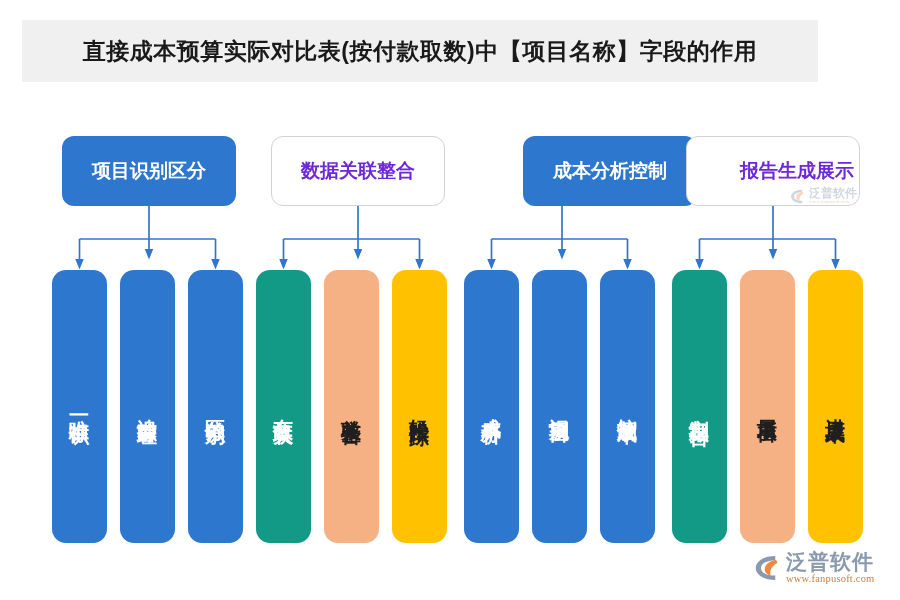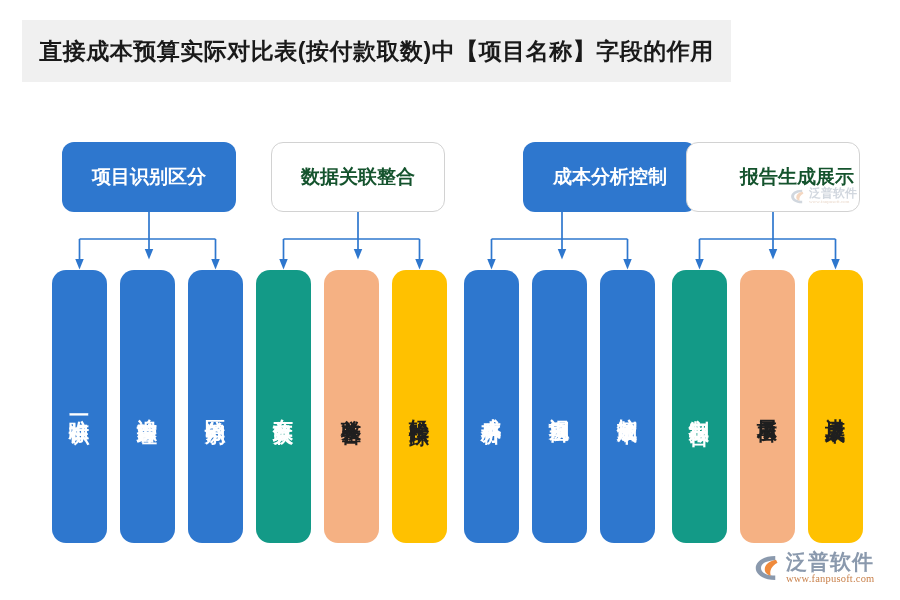--- a/index.html
+++ b/index.html
@@ -13,40 +13,40 @@
     font-family: "Liberation Sans", "DejaVu Sans", sans-serif;
     overflow: hidden;
     position: relative;
   }
 
   
   #title-band {
     position: absolute;
     left: 22px;
     top: 20px;
-    width: 709px;
+    width: 796px;
     height: 62px;
     background: #f0f0f0;
     display: flex;
     align-items: center;
     justify-content: center;
     box-sizing: border-box;
   }
   #title-text {
     font-size: 23px;
     font-weight: bold;
     color: #1a1a1a;
     letter-spacing: 0.5px;
     white-space: nowrap;
   }
 
   
   .cat-box {
     position: absolute;
-    top: 142px;
+    top: 136px;
     width: 174px;
     height: 70px;
     border-radius: 12px;
     display: flex;
     align-items: center;
     justify-content: center;
     box-sizing: border-box;
   }
   .cat-box.filled {
     background: #2e77ce;
@@ -54,21 +54,21 @@
   .cat-box.outlined {
     background: #ffffff;
     border: 1.5px solid #d2d2d2;
   }
   .cat-label {
     font-size: 19px;
     font-weight: bold;
     white-space: nowrap;
   }
   .cat-box.filled .cat-label { color: #ffffff; }
-  .cat-box.outlined .cat-label { color: #14532d; font-family: Liberation Serif, serif; }
+  .cat-box.outlined .cat-label { color: #6d28d9; font-family: Liberation Serif, serif; }
 
   
   #connectors {
     position: absolute;
     left: 0;
     top: 0;
     width: 900px;
     height: 600px;
     pointer-events: none;
   }

